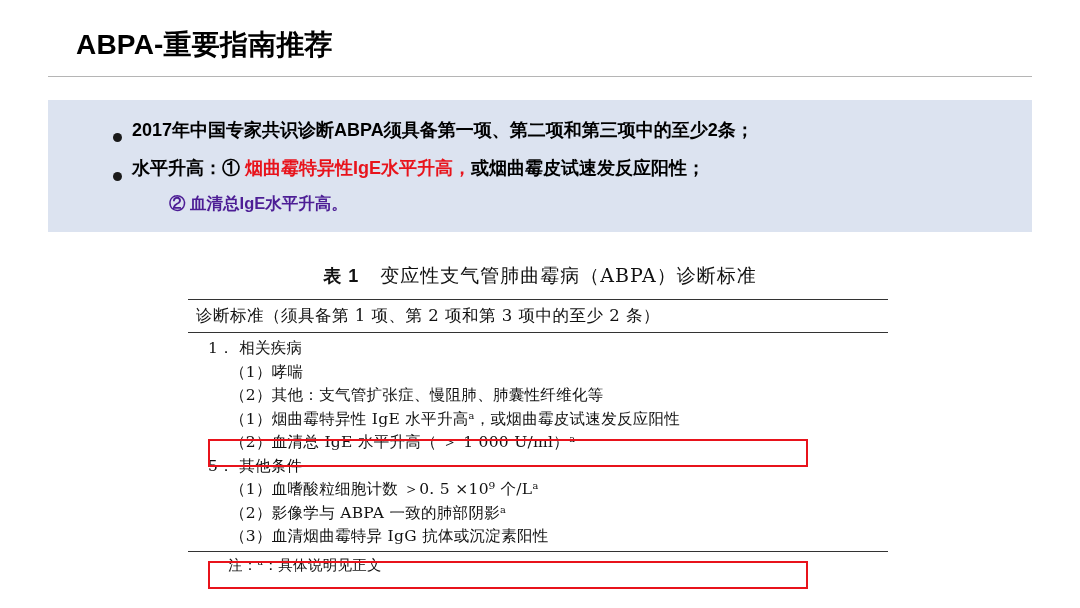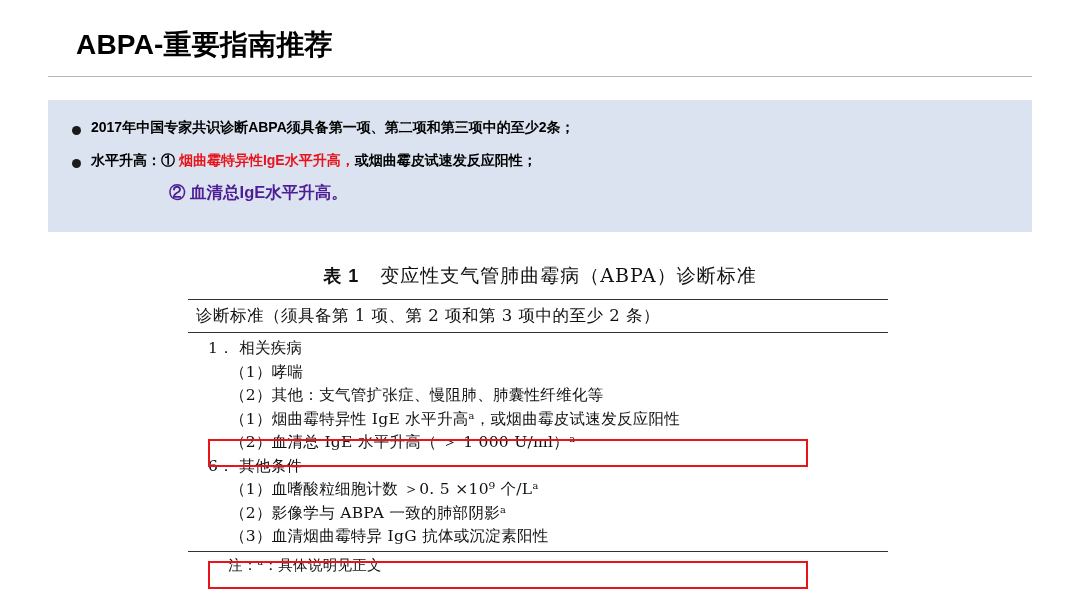--- a/index.html
+++ b/index.html
@@ -42,25 +42,26 @@
     left: 48px;
     top: 100px;
     width: 984px;
     height: 132px;
     background: #dce3f0;
     box-sizing: border-box;
   }
   .bullet-row {
     position: relative;
     display: flex;
-    align-items: center;
+    align-items: flex-end;
     padding-left: 24px;
-    font-size: 14px;
+    font-size: 18px;
     font-weight: bold;
     color: #000000;
+    margin-left: 41px;
   }
   .bullet-row.r1 { padding-top: 18px; }
   .bullet-row.r2 { padding-top: 14px; }
   .bullet-dot {
     width: 9px;
     height: 9px;
     border-radius: 50%;
     background: #1a1a1a;
     margin-top: 6px;
     margin-right: 10px;
@@ -180,21 +181,21 @@
       <div class="tb-rule-top"></div>
       <div class="tb-head">诊断标准（须具备第 1 项、第 2 项和第 3 项中的至少 2 条）</div>
       <div class="tb-rule-mid"></div>
 
       <div class="tb-body">
         <div class="tb-line ind1">1． 相关疾病</div>
         <div class="tb-line ind2">（1）哮喘</div>
         <div class="tb-line ind2">（2）其他：支气管扩张症、慢阻肺、肺囊性纤维化等</div>
         <div class="tb-line ind2">（1）烟曲霉特异性 IgE 水平升高ᵃ，或烟曲霉皮试速发反应阳性</div>
         <div class="tb-line ind2">（2）血清总 IgE 水平升高（ ＞ 1 000 U/ml）ᵃ</div>
-        <div class="tb-line ind1">6． 其他条件</div>
+        <div class="tb-line ind1">5． 其他条件</div>
         <div class="tb-line ind2">（1）血嗜酸粒细胞计数 ＞0. 5 ×10⁹ 个/Lᵃ</div>
         <div class="tb-line ind2">（2）影像学与 ABPA 一致的肺部阴影ᵃ</div>
         <div class="tb-line ind2">（3）血清烟曲霉特异 IgG 抗体或沉淀素阳性</div>
       </div>
 
       <div class="tb-rule-bot"></div>
       <div class="tb-note">注：ᵃ：具体说明见正文</div>
 
       <div class="hl-box" style="left:20px; top:140px; width:600px; height:28px;"></div>
       <div class="hl-box" style="left:20px; top:262px; width:600px; height:28px;"></div>

